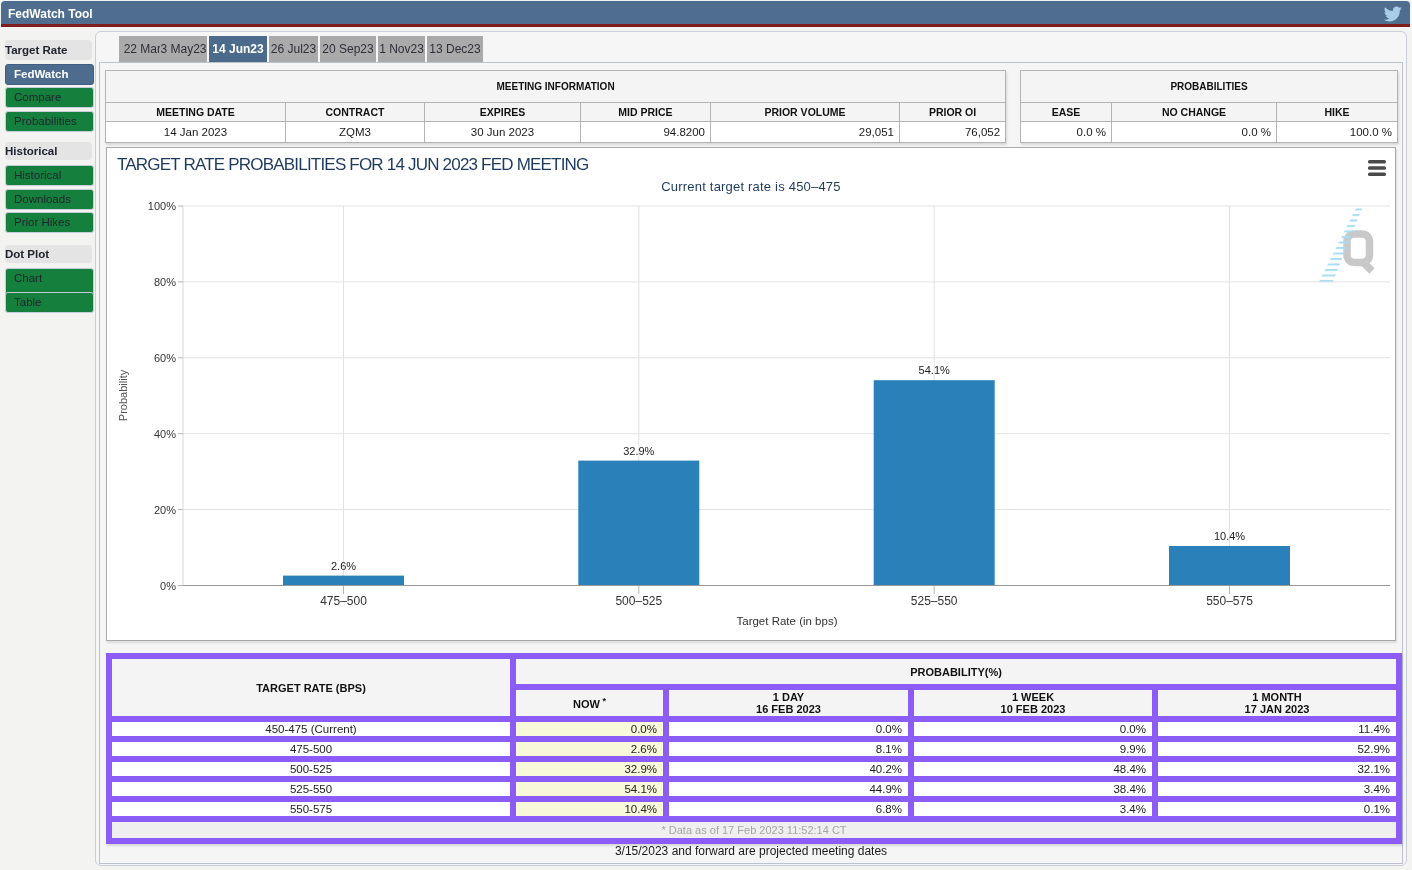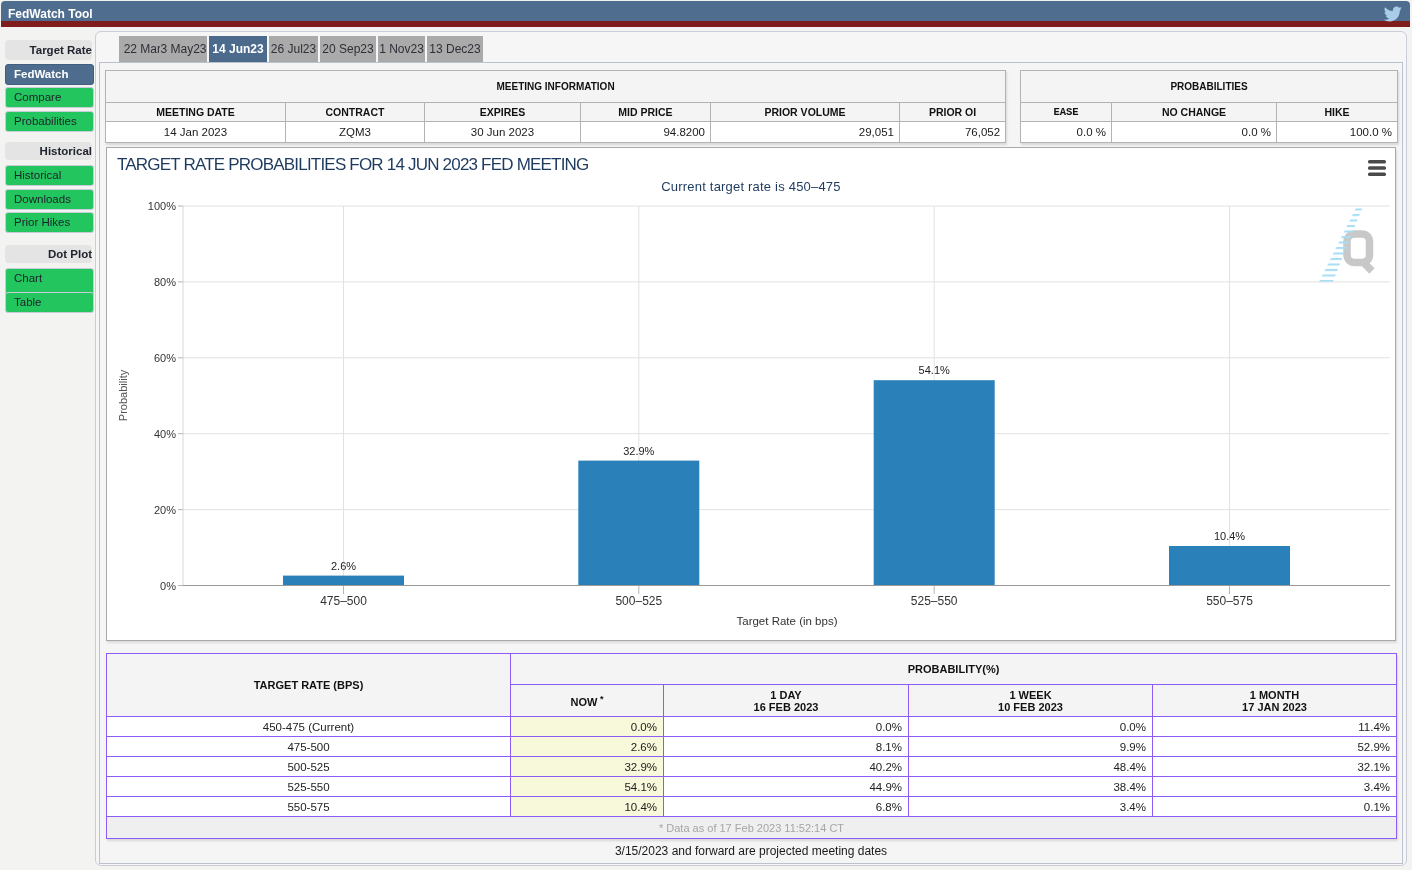--- a/index.html
+++ b/index.html
@@ -1,40 +1,40 @@
 <!DOCTYPE html>
 <html><head>
 <meta charset="utf-8">
 <style>
   * { margin:0; padding:0; box-sizing:border-box; }
   html,body { width:1412px; height:870px; background:#f3f3f2; font-family:"Liberation Sans", sans-serif; overflow:hidden; }
   .abs { position:absolute; }
   
-  #topbar { left:1px; top:1px; width:1409px; height:26px; background:#4f6d8e; border-radius:4px 4px 0 0; border-bottom:6px solid #7f1d1d; }
+  #topbar { left:1px; top:1px; width:1409px; height:26px; background:#4f6d8e; border-radius:4px 4px 0 0; border-bottom:3px solid #7f1d1d; }
   #topbar .title { position:absolute; left:7px; top:0; line-height:26px; color:#fff; font-size:12px; font-weight:bold; }
   
   #panel { left:95px; top:31px; width:1312px; height:835px; background:#f6f6f7; border:1px solid #c9cdd7; border-radius:6px; }
   #content { left:99px; top:62px; width:1304px; height:802px; background:#f5f5f6; border:1px solid #bcc2cd; }
   
   .tab { position:absolute; top:36px; height:26px; background:#aaaaaa; color:#2f2f38; font-size:12px; text-align:center; line-height:26px; white-space:nowrap; }
   .tab.sel { background:#4b6a8c; color:#fff; font-weight:bold; }
   
-  .shead { position:absolute; left:5px; width:87px; background:#e4e4e4; border-radius:4px; color:#20242e; font-size:11.5px; font-weight:bold; text-align:right; }
-  .sitem { position:absolute; left:5px; width:89px; background:#22c55e; border:1px solid #c6ccd8; border-radius:3px; color:#20242e; font-size:11.5px; padding-left:8px; white-space:nowrap; }
+  .shead { position:absolute; left:5px; width:87px; background:#e4e4e4; border-radius:4px; color:#20242e; font-size:11.5px; font-weight:bold; text-align:left; }
+  .sitem { position:absolute; left:5px; width:89px; background:#15803d; border:1px solid #c6ccd8; border-radius:3px; color:#20242e; font-size:11.5px; padding-left:8px; white-space:nowrap; }
   .sitem.sel { background:#4e6d8e; border-color:#3f5e80; color:#fff; font-weight:bold; }
   
   table { border-collapse:collapse; table-layout:fixed; }
   .dtable { position:absolute; background:#fff; box-shadow:1px 2px 2px rgba(0,0,0,0.12); border:1px solid #999; }
   .dtable td, .dtable th { border:1px solid #b3b3b3; overflow:hidden; white-space:nowrap; }
   .dtable .tt { background:#f4f4f4; font-size:10px; font-weight:bold; text-align:center; color:#111; }
   .dtable .ch { background:#f4f4f4; font-size:10.5px; font-weight:bold; text-align:center; color:#111; }
   .dtable .vc { background:#fff; font-size:11.5px; font-weight:normal; text-align:center; color:#1a1a1a; }
   .dtable .vr { background:#fff; font-size:11.5px; font-weight:normal; text-align:right; padding-right:5px; color:#1a1a1a;padding-left:18px; }
   
-  #btable td { border:1px solid #8b5cf6; overflow:hidden; white-space:nowrap; }
+  #btable td { border:6px solid #8b5cf6; overflow:hidden; white-space:nowrap; }
   #btable .hc { background:#f4f4f4; font-size:11px; font-weight:bold; text-align:center; color:#111; }
   #btable .c0 { background:#fff; font-size:11.5px; text-align:center; color:#222; }
   #btable .now { background:#f8f8da; font-size:11.5px; text-align:right; padding-right:6px; color:#222; }
   #btable .pv { background:#fff; font-size:11.5px; text-align:right; padding-right:6px; color:#222; }
   #btable .foot { background:#efefef; color:#a5a5a5; font-size:11px; text-align:center; }
   
   #chartbox { left:106px; top:147px; width:1290px; height:494px; background:#fff; border:1px solid #a9a9a9; box-shadow:1px 2px 2px rgba(0,0,0,0.10); }
   #ctitle { position:absolute; left:10px; top:7px; font-size:17px; letter-spacing:-0.8px; color:#1d3a5f; }
   #csub { position:absolute; left:0; top:31px; width:100%; text-align:center; font-size:13px; font-weight:normal; letter-spacing:0.2px; color:#1d3a5f; }
 </style>
@@ -106,21 +106,21 @@
   <colgroup>
       <col style="width:91px">
       <col style="width:165px">
       <col style="width:121px">
     </colgroup>
   <tbody>
       <tr>
         <td class="tt" colspan="3" style="height:32px;">PROBABILITIES</td>
       </tr>
   <tr>
-        <td class="ch" style="height:19px;font-family:Liberation Mono, monospace;">EASE</td>
+        <td class="ch" style="height:19px;">EASE</td>
         <td class="ch">NO CHANGE</td>
         <td class="ch">HIKE</td>
       </tr>
   <tr>
         <td class="vr" style="height:21px;">0.0 %</td>
         <td class="vr">0.0 %</td>
         <td class="vr">100.0 %</td>
       </tr>
 </tbody>
   </table>

